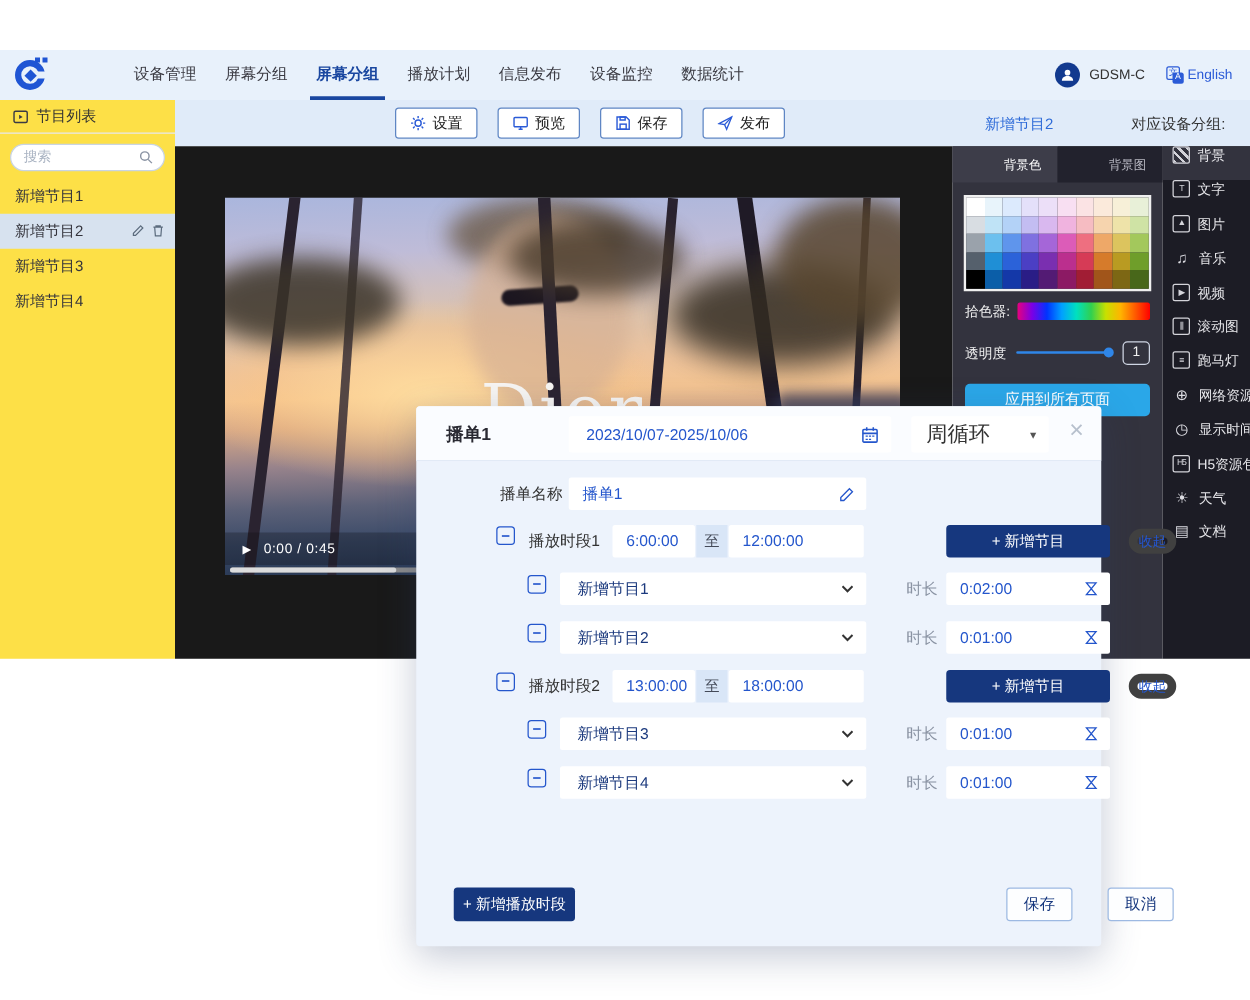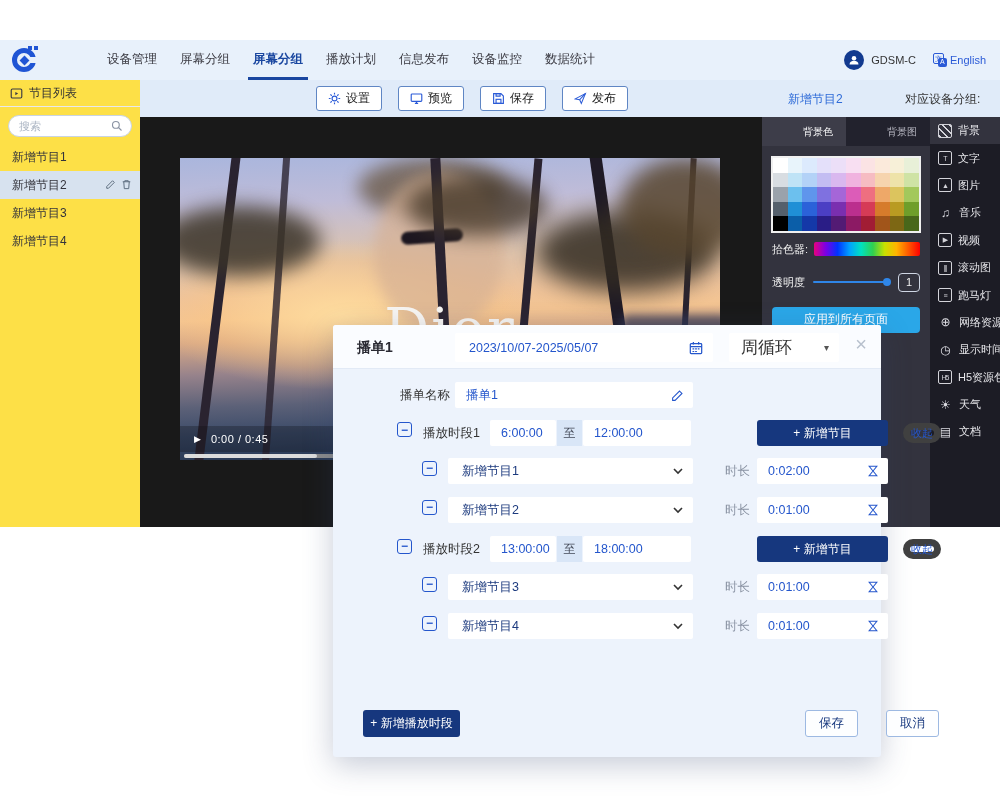--- a/index.html
+++ b/index.html
@@ -90,21 +90,21 @@
   .opacity-row .lbl { font-size:11px; color:#eee; white-space:nowrap; }
   .slider { position:relative; flex:1; height:2px; background:#2f86e8; border-radius:1px; cursor:pointer; }
   .knob { position:absolute; right:-1px; top:-3px; width:8px; height:8px; border-radius:50%; background:#2f86e8; }
   .opacity-val { width:22px; height:19px; border:1px solid #cfd6e4; border-radius:4px; color:#f0f0f0;
                  font-size:11px; display:flex; align-items:center; justify-content:center; }
   .apply-btn { margin:15px 10px 0 10px; height:26px; background:#2aa7e8; color:#fff; font-size:12px;
                border-radius:4px; display:flex; align-items:center; justify-content:center; cursor:pointer; }
 
   
   .toolstrip { position:absolute; left:930px; top:117px; width:70px; height:410px; background:#1c1c25; }
-  .ts-item { height:27.4px; display:flex; align-items:center; gap:6px; padding-left:8px; font-size:11px;
+  .ts-item { height:27.4px; display:flex; gap:6px; padding-left:8px; font-size:11px;
              color:#e6e6ea; cursor:pointer; white-space:nowrap; }
   .ts-item.active { background:#33333e; }
   .ts-glyph { width:15px; font-size:12px; color:#dcdce2; text-align:center; flex:0 0 15px; }
   .ts-box { flex:0 0 14px; width:14px; height:14px; border:1px solid #d4d4da; border-radius:2px; font-size:7px;
             color:#d4d4da; display:flex; align-items:center; justify-content:center; letter-spacing:-1px; }
   .ts-box.hatch { background:repeating-linear-gradient(45deg, #d4d4da 0 2px, transparent 2px 5px); }
 
   
   .modal { position:absolute; left:333px; top:325px; width:548px; height:432px; background:#edf3fc;
            border-radius:3px; box-shadow:0 8px 30px rgba(50,70,110,.28); z-index:10;text-decoration:underline; }
@@ -391,21 +391,21 @@
     <div class="ts-item">
         <span class="ts-glyph">▤</span>
         <span>文档</span>
       </div>
   </div>
 
   <div class="modal">
     <div class="m-header">
       <div class="m-title">播单1</div>
       <div class="m-date">
-        <span class="txt">2023/10/07-2025/05/07</span>
+        <span class="txt">2023/10/07-2025/10/06</span>
         <svg width="14" height="14" viewBox="0 0 16 16" fill="none" stroke="currentColor" stroke-width="1.4">
             <rect x="1.5" y="3" width="13" height="11.5" rx="1"></rect>
             <path d="M1.5 6.5h13M5 1v3M11 1v3"></path>
             <path d="M4 9h2M7 9h2M10 9h2M4 12h2M7 12h2" stroke-width="1.2"></path>
           </svg>
       </div>
       <div class="m-cycle">
         <span class="txt">周循环</span>
         <span class="caret">▾</span>
       </div>

